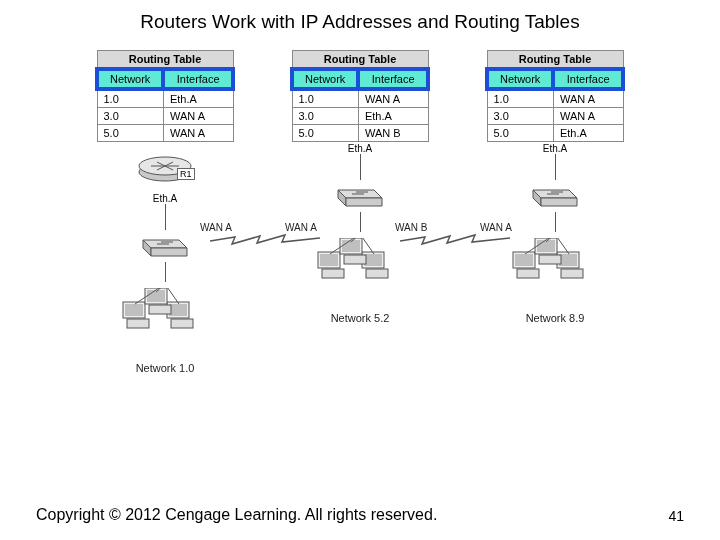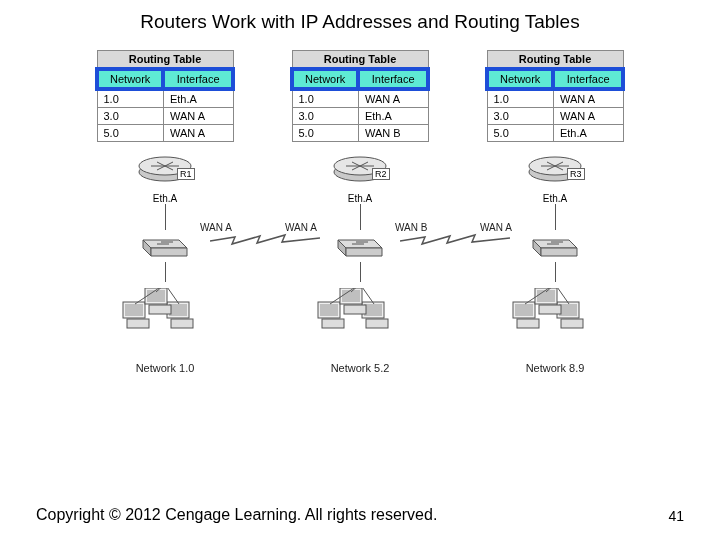--- a/index.html
+++ b/index.html
@@ -222,32 +222,20 @@
       <tr>
             <td>3.0</td>
             <td>Eth.A</td>
           </tr>
       <tr>
             <td>5.0</td>
             <td>WAN B</td>
           </tr>
     </tbody>
       </table>
-    <div class="router-row">
-      <div class="router">
-        <svg width="56" height="32">
-            <ellipse cx="28" cy="20" rx="26" ry="9" fill="#c9c9c9" stroke="#555"></ellipse>
-            <ellipse cx="28" cy="14" rx="26" ry="9" fill="#e6e6e6" stroke="#555"></ellipse>
-            <line x1="14" y1="14" x2="42" y2="14" stroke="#555"></line>
-            <line x1="20" y1="10" x2="36" y2="18" stroke="#555"></line>
-            <line x1="20" y1="18" x2="36" y2="10" stroke="#555"></line>
-          </svg>
-        <div class="router-tag">R2</div>
-      </div>
-    </div>
     <div class="eth-label">Eth.A</div>
     <div class="vline"></div>
     <div class="switch">
       <svg width="52" height="28">
           <polygon points="4,10 40,10 48,18 12,18" fill="#ddd" stroke="#555"></polygon>
           <polygon points="4,10 12,18 12,26 4,18" fill="#bbb" stroke="#555"></polygon>
           <polygon points="12,18 48,18 48,26 12,26" fill="#ccc" stroke="#555"></polygon>
           <line x1="18" y1="14" x2="30" y2="14" stroke="#555"></line>
           <line x1="22" y1="12" x2="34" y2="12" stroke="#555"></line>
         </svg>
@@ -295,32 +283,20 @@
       <tr>
             <td>3.0</td>
             <td>WAN A</td>
           </tr>
       <tr>
             <td>5.0</td>
             <td>Eth.A</td>
           </tr>
     </tbody>
       </table>
-    <div class="router-row">
-      <div class="router">
-        <svg width="56" height="32">
-            <ellipse cx="28" cy="20" rx="26" ry="9" fill="#c9c9c9" stroke="#555"></ellipse>
-            <ellipse cx="28" cy="14" rx="26" ry="9" fill="#e6e6e6" stroke="#555"></ellipse>
-            <line x1="14" y1="14" x2="42" y2="14" stroke="#555"></line>
-            <line x1="20" y1="10" x2="36" y2="18" stroke="#555"></line>
-            <line x1="20" y1="18" x2="36" y2="10" stroke="#555"></line>
-          </svg>
-        <div class="router-tag">R3</div>
-      </div>
-    </div>
     <div class="eth-label">Eth.A</div>
     <div class="vline"></div>
     <div class="switch">
       <svg width="52" height="28">
           <polygon points="4,10 40,10 48,18 12,18" fill="#ddd" stroke="#555"></polygon>
           <polygon points="4,10 12,18 12,26 4,18" fill="#bbb" stroke="#555"></polygon>
           <polygon points="12,18 48,18 48,26 12,26" fill="#ccc" stroke="#555"></polygon>
           <line x1="18" y1="14" x2="30" y2="14" stroke="#555"></line>
           <line x1="22" y1="12" x2="34" y2="12" stroke="#555"></line>
         </svg>

